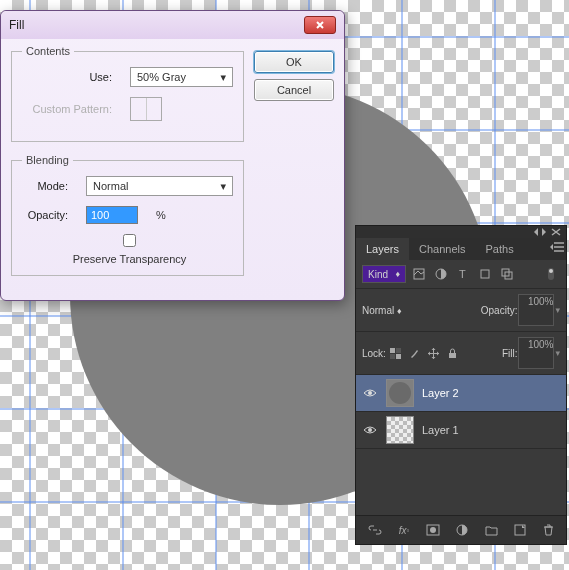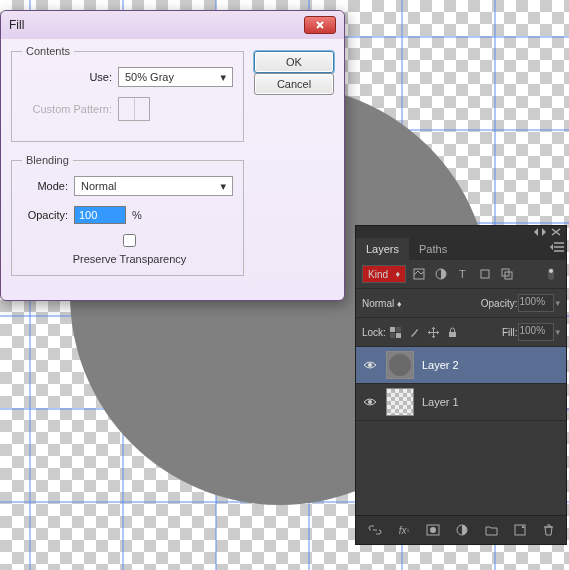--- a/index.html
+++ b/index.html
@@ -51,30 +51,30 @@
     width: 32px; height: 18px;
     background: linear-gradient(#ef7a77, #c93b35);
     border-radius: 3px;
     border: 1px solid #8d2420;
     display: flex; align-items: center; justify-content: center;
   }
   .close svg { width: 10px; height: 10px; stroke: #fff; stroke-width: 2; }
 
   .body { padding: 6px 10px 12px 10px; display: flex; gap: 10px; }
   .left { flex: 1; }
-  .right { width: 80px; display: flex; flex-direction: column; padding-top: 6px; }
+  .right { width: 80px; display: flex; flex-direction: column; gap: 6px; padding-top: 6px; }
 
   fieldset {
     border: 1px solid #b9b9b9;
     padding: 10px 10px 10px 10px;
     margin-bottom: 12px;
   }
   legend { font-size: 11px; color: #444; padding: 0 4px; }
 
-  .row { display: flex; align-items: center; gap: 6px; margin-bottom: 10px; }
+  .row { display: flex; align-items: center; gap: 18px; margin-bottom: 10px; }
   .lbl { width: 90px; text-align: right; font-size: 11px; color: #222; }
   .lbl.disabled { color: #b0b0b0; }
   .dd {
     flex: 1;
     display: flex; align-items: center;
     height: 20px;
     background: #fff;
     border: 1px solid #999;
     padding: 8px 6px;
     font-size: 11px;
@@ -118,26 +118,26 @@
     color: #cfcfcf;
     font-size: 11px;
     border: 1px solid #1d1d1d;
   }
   .panel .topstrip { height: 12px; background: #2f2f2f; display:flex; justify-content:flex-end; padding:2px 4px; gap:4px;}
   .topstrip .mini { width:12px; height:8px; }
   .tabs { display: flex; background: #2e2e2e; }
   .tab { padding: 5px 10px 5px 10px; font-size: 11px; color: #aaa; }
   .tab.active { background: #3a3a3a; color: #ddd; }
   .kindrow { display: flex; align-items: center; gap: 4px; padding: 5px 6px; border-bottom: 1px solid #2a2a2a;}
-  .kindrow .dd2 { display:flex; align-items:center; border:1px solid #555; height:18px; padding:0 5px; background:#b91c1c; font-size:10px;}
+  .kindrow .dd2 { display:flex; align-items:center; border:1px solid #555; height:18px; padding:0 5px; background:#4c1d95; font-size:10px;}
   .kindrow .dd2 .arrow { margin-left:auto; }
   .iconbtn { width: 18px; height: 18px; border: none; display:flex; align-items:center; justify-content:center; color:#aaa;}
   .blendrow, .lockrow { display:flex; align-items:center; gap:1px; padding:5px 6px; font-size:10px; border-bottom: 1px solid #2a2a2a;}
   .blendrow .dd2 { flex:1; }
-  .valbox { background:#353535; border:1px solid #555; width:36px; height:18px; text-align:left; font-size:10px; line-height:14px; color:#aaa;}
+  .valbox { background:#353535; border:1px solid #555; width:36px; height:32px; text-align:right; font-size:10px; line-height:14px; color:#aaa;}
   .layers { flex:1; }
   .layer { display:flex; align-items:center; height:37px; border-bottom:1px solid #2a2a2a; padding:0 6px; gap:8px;}
   .layer.sel { background:#5a6d92; color:#fff; }
   .eye { width:16px; height:16px; display:flex; align-items:center; justify-content:center; }
   .thumb { width:28px; height:28px; border:1px solid #888; background:#808080; display:flex; align-items:center; justify-content:center;}
   .thumb.t2 {
     background-image:
       linear-gradient(45deg, #bbb 25%, transparent 25%, transparent 75%, #bbb 75%),
       linear-gradient(45deg, #bbb 25%, transparent 25%, transparent 75%, #bbb 75%);
     background-size: 8px 8px;
@@ -231,20 +231,21 @@
   <div class="topstrip">
      <svg class="mini" viewBox="0 0 12 8">
         <path d="M0 4 L4 0 L4 8 Z M8 0 L12 4 L8 8 Z" fill="#aaa"></path>
       </svg>
      <svg class="mini" viewBox="0 0 12 8">
         <path d="M2 1 L10 7 M10 1 L2 7" stroke="#aaa" stroke-width="1.5"></path>
       </svg>
   </div>
   <div class="tabs">
     <div class="tab active">Layers</div>
+    <div class="tab">Channels</div>
     <div class="tab">Paths</div>
     <div style="margin-left:auto" class="iconbtn">
       <svg width="14" height="10" viewBox="0 0 14 10">
           <path d="M4 1 H14 M4 5 H14 M4 9 H14" stroke="#aaa" stroke-width="1.5"></path>
           <path d="M0 5 L3 2 V8 Z" fill="#aaa"></path>
         </svg>
     </div>
   </div>
   <div class="kindrow">
     <div class="dd2" style="width:44px">

